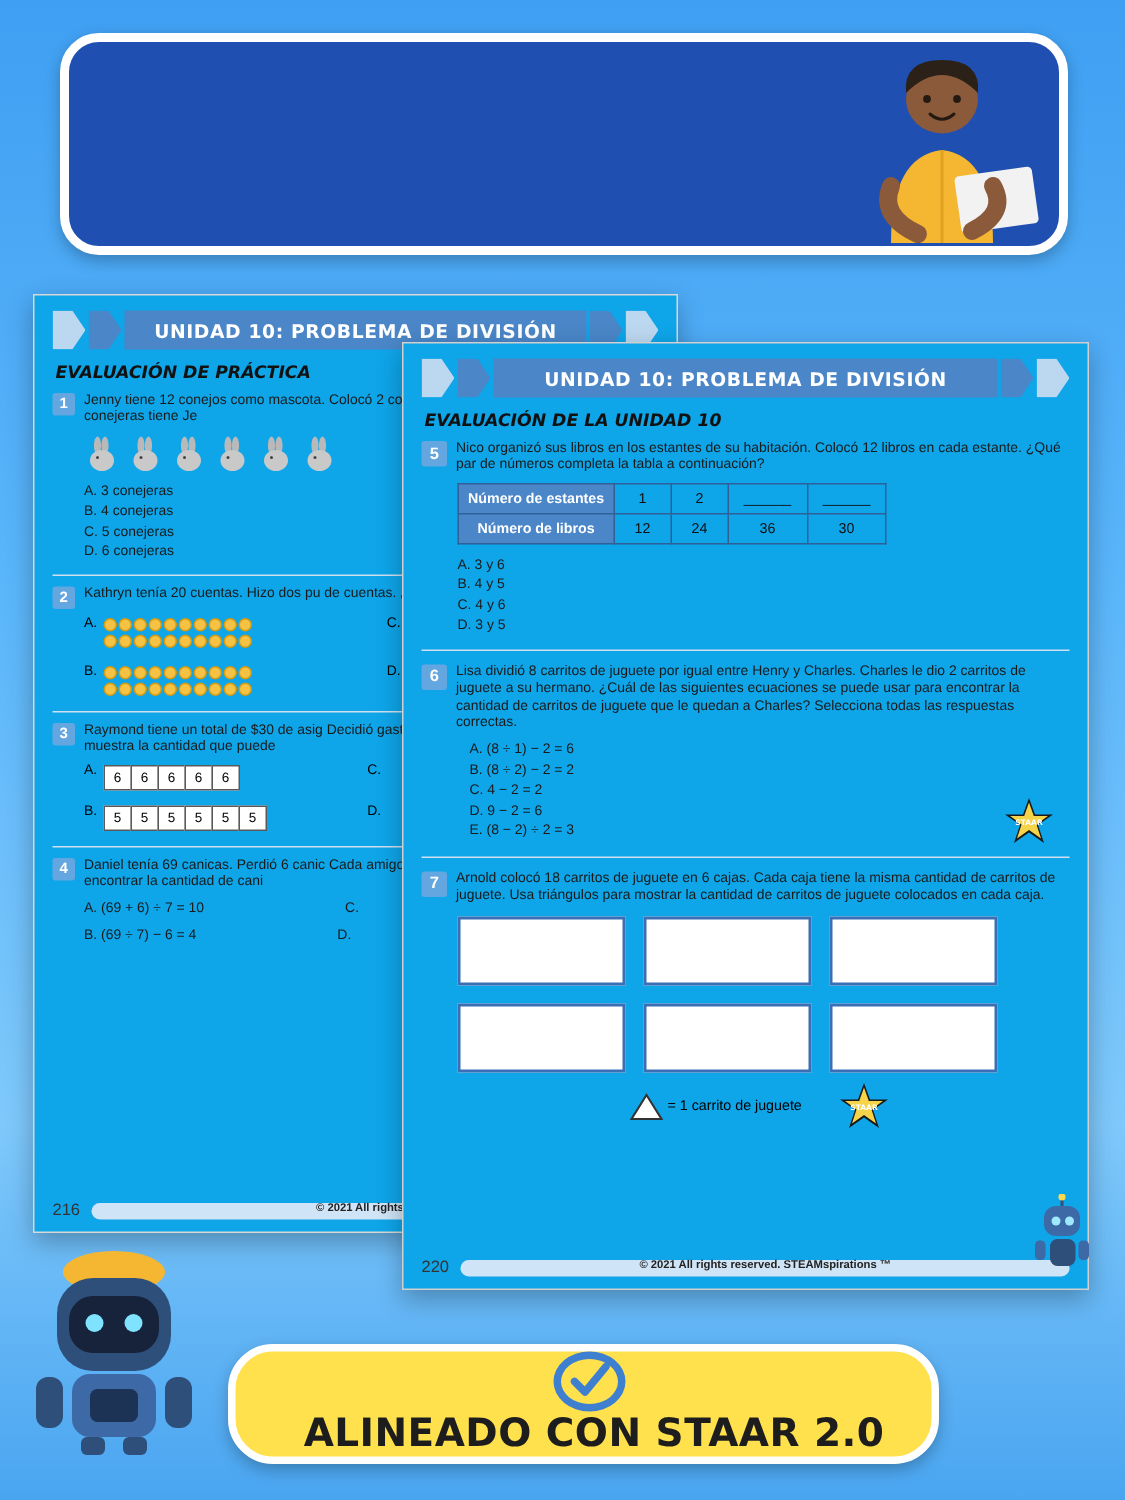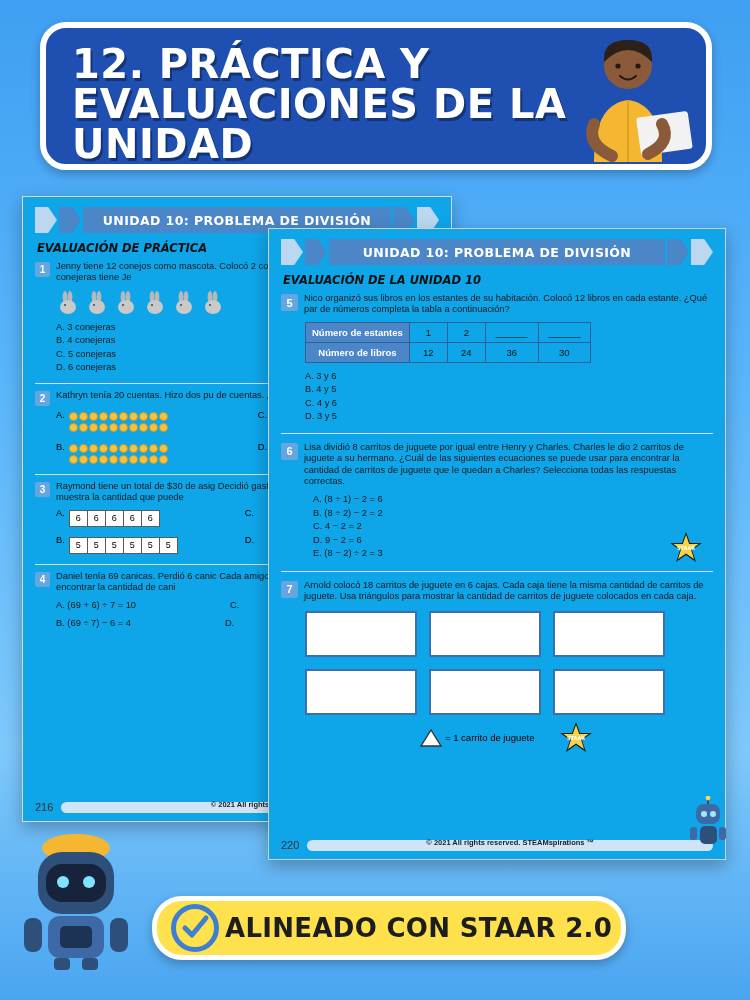--- a/index.html
+++ b/index.html
@@ -138,45 +138,44 @@
   .pg-num{ font-size:11px; color:#333; font-weight:normal;text-align:right; }
   .footer-bar{ flex:1; height:11px; background:#cfe4f6; border-radius:6px; position:relative;}
   .copy{ position:absolute; left:50%; top:-2px; transform:translateX(-50%); font-size:7.5px; color:#222; font-weight:bold; white-space:nowrap;}
 
   
   .star{ position:absolute; width:34px; height:34px; }
   .star svg text{ font-size:5px; font-weight:bold; fill:#fff; }
 
   
   .bottom-banner{
-    position:absolute; left:152px; top:896px; width:474px; height:64px;
+    position:absolute; left:152px; top:896px; width:474px; height:80px;
     background:#ffe14d; border:5px solid #ffffff; border-radius:30px;
     box-shadow:0 4px 10px rgba(0,0,0,.25);
-    display:flex; align-items:center; padding-left:14px;
+    display:flex; align-items:center; padding-left:14px;flex-direction:column;
   }
   .bottom-text{
     font-size:26px; font-weight:bold; color:#1d1d1d; letter-spacing:.3px;
     font-family:"DejaVu Sans", sans-serif;
   }
   .check-circle{
     width:48px;height:48px;border-radius:50%;border:5px solid #3f7fd0;
     display:flex;align-items:center;justify-content:center; margin-right:6px; background:#ffe14d;
   }
   .check-circle svg{ display:block; }
 
   .robot-big{ position:absolute; left:18px; top:812px; width:116px; height:160px; }
   .robot-small{ position:absolute; left:688px; top:796px; width:40px; height:56px; }
 </style>
 </head>
 <body>
 
 <div class="bg-gradient"></div>
 
 <div class="header-banner">
-  <div class="header-title">12. PRÁCTICA Y EVALUACIONES DE LA UNIDAD</div>
   <div class="header-art">
     <svg viewBox="0 0 150 142" width="150" height="142">
       <ellipse cx="78" cy="34" rx="24" ry="23" fill="#8a5a3b"></ellipse>
       <path d="M54 30 q24 -24 48 0 q2 -22 -24 -22 q-26 0 -24 22z" fill="#2b2118"></path>
       <circle cx="68" cy="34" r="2.6" fill="#241a12"></circle>
       <circle cx="88" cy="34" r="2.6" fill="#241a12"></circle>
       <path d="M70 44 q8 7 16 0" stroke="#241a12" stroke-width="2" fill="none" stroke-linecap="round"></path>
       <path d="M44 130 q0 -58 34 -62 q34 4 34 62z" fill="#f5b731"></path>
       <path d="M78 68 l0 62" stroke="#e0a221" stroke-width="2"></path>
       <rect x="86" y="86" width="52" height="38" rx="3" fill="#f2f2f2" transform="rotate(-8 86 86)"></rect>

